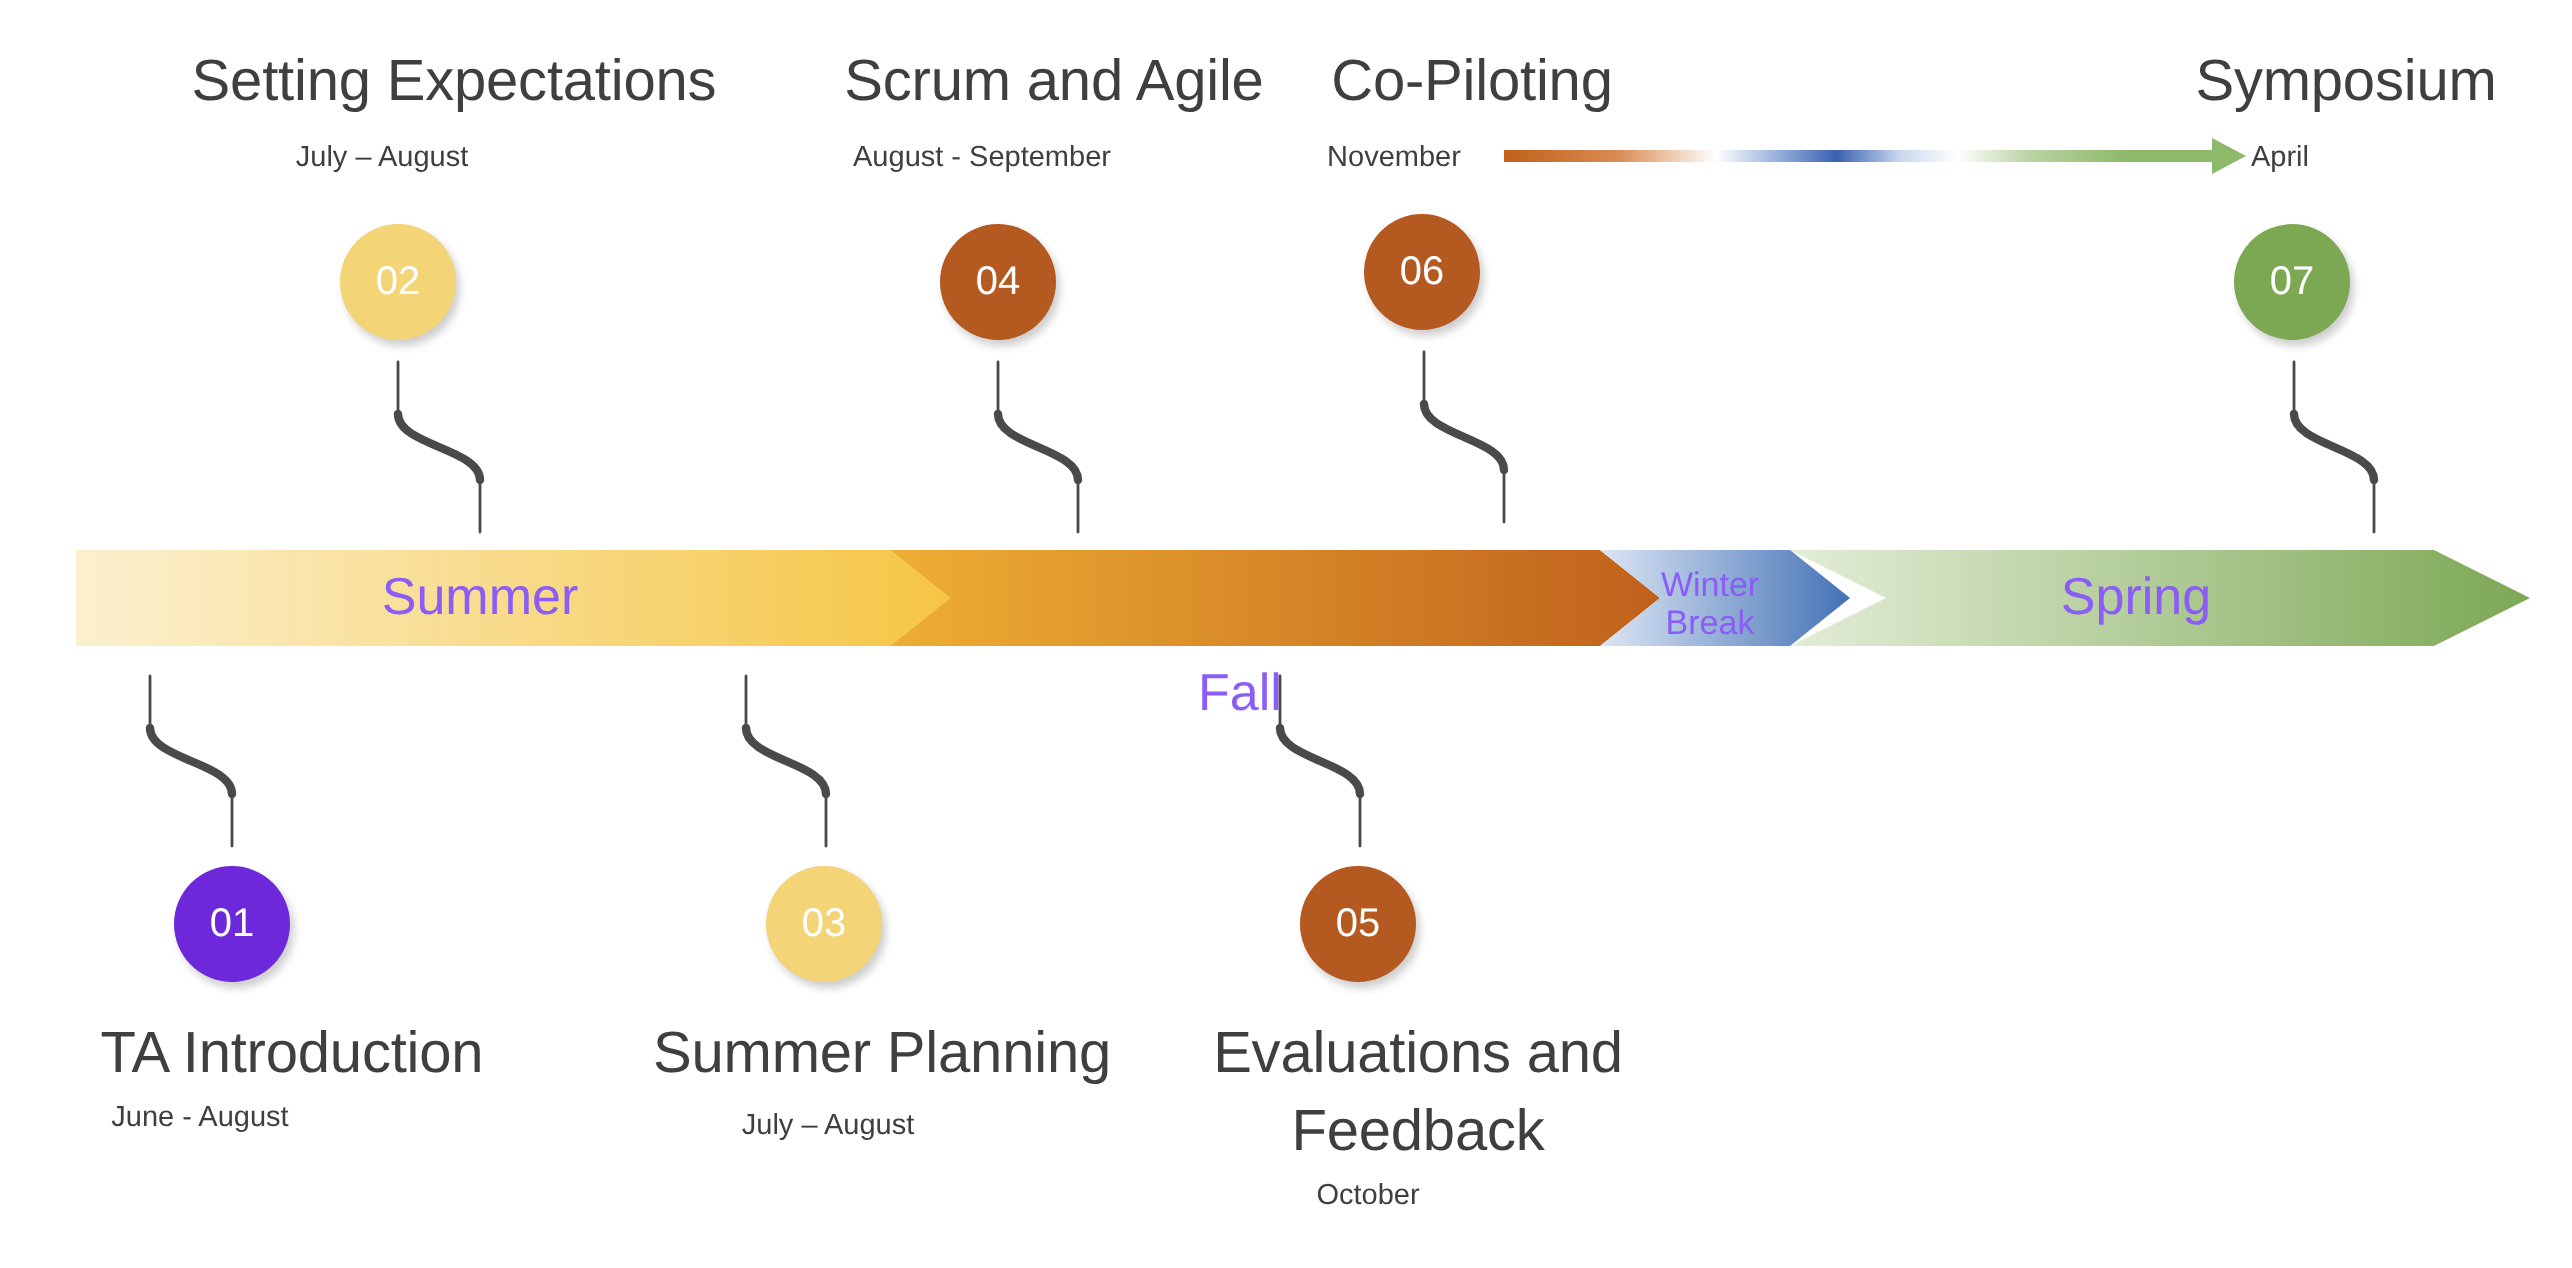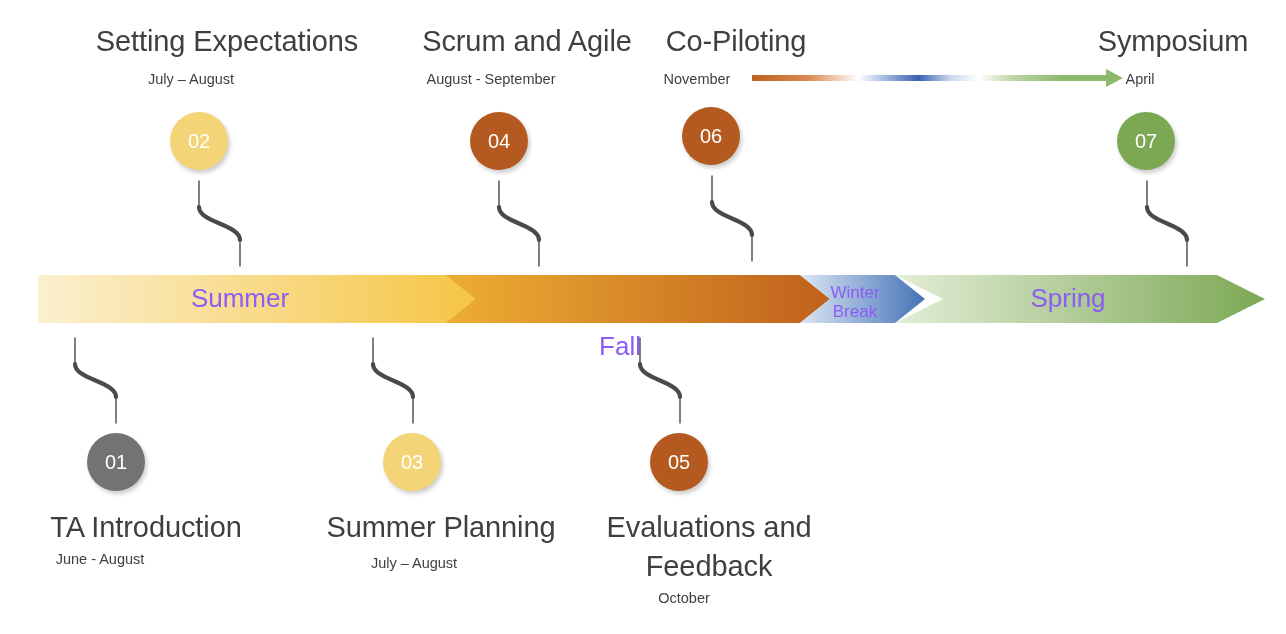--- a/index.html
+++ b/index.html
@@ -145,21 +145,21 @@
           <stop offset="74%" stop-color="#BBD4A5"></stop>
           <stop offset="88%" stop-color="#8CB96A"></stop>
           <stop offset="100%" stop-color="#8CB96A"></stop>
         </linearGradient>
       </defs>
       <rect x="752" y="75" width="354" height="6" fill="url(#topgrad)"></rect>
       <path d="M 1106 69 L 1123 78 L 1106 87 Z" fill="#8CB96A"></path>
     </svg>
 
   <div id="milestone-layer">
-      <div class="bubble" style="left: 87px; top: 433px; width: 58px; height: 58px; background: #737373;">
+      <div class="bubble" style="left: 87px; top: 433px; width: 58px; height: 58px; background: #6d28d9;">
         <span>01</span>
       </div>
       <div class="m-title" style="left: -82px; width: 400px; top: 508px;">TA Introduction</div>
       <div class="m-sub" style="left: -50px; width: 300px; top: 551px;">June - August</div>
       <div class="bubble" style="left: 170px; top: 112px; width: 58px; height: 58px; background: rgb(243, 212, 118);">
         <span>02</span>
       </div>
       <div class="m-title" style="left: -1px; width: 400px; top: 22px;">Setting Expectations</div>
       <div class="m-sub" style="left: 41px; width: 300px; top: 71px;">July – August</div>
       <div class="bubble" style="left: 383px; top: 433px; width: 58px; height: 58px; background: rgb(243, 212, 118);">

